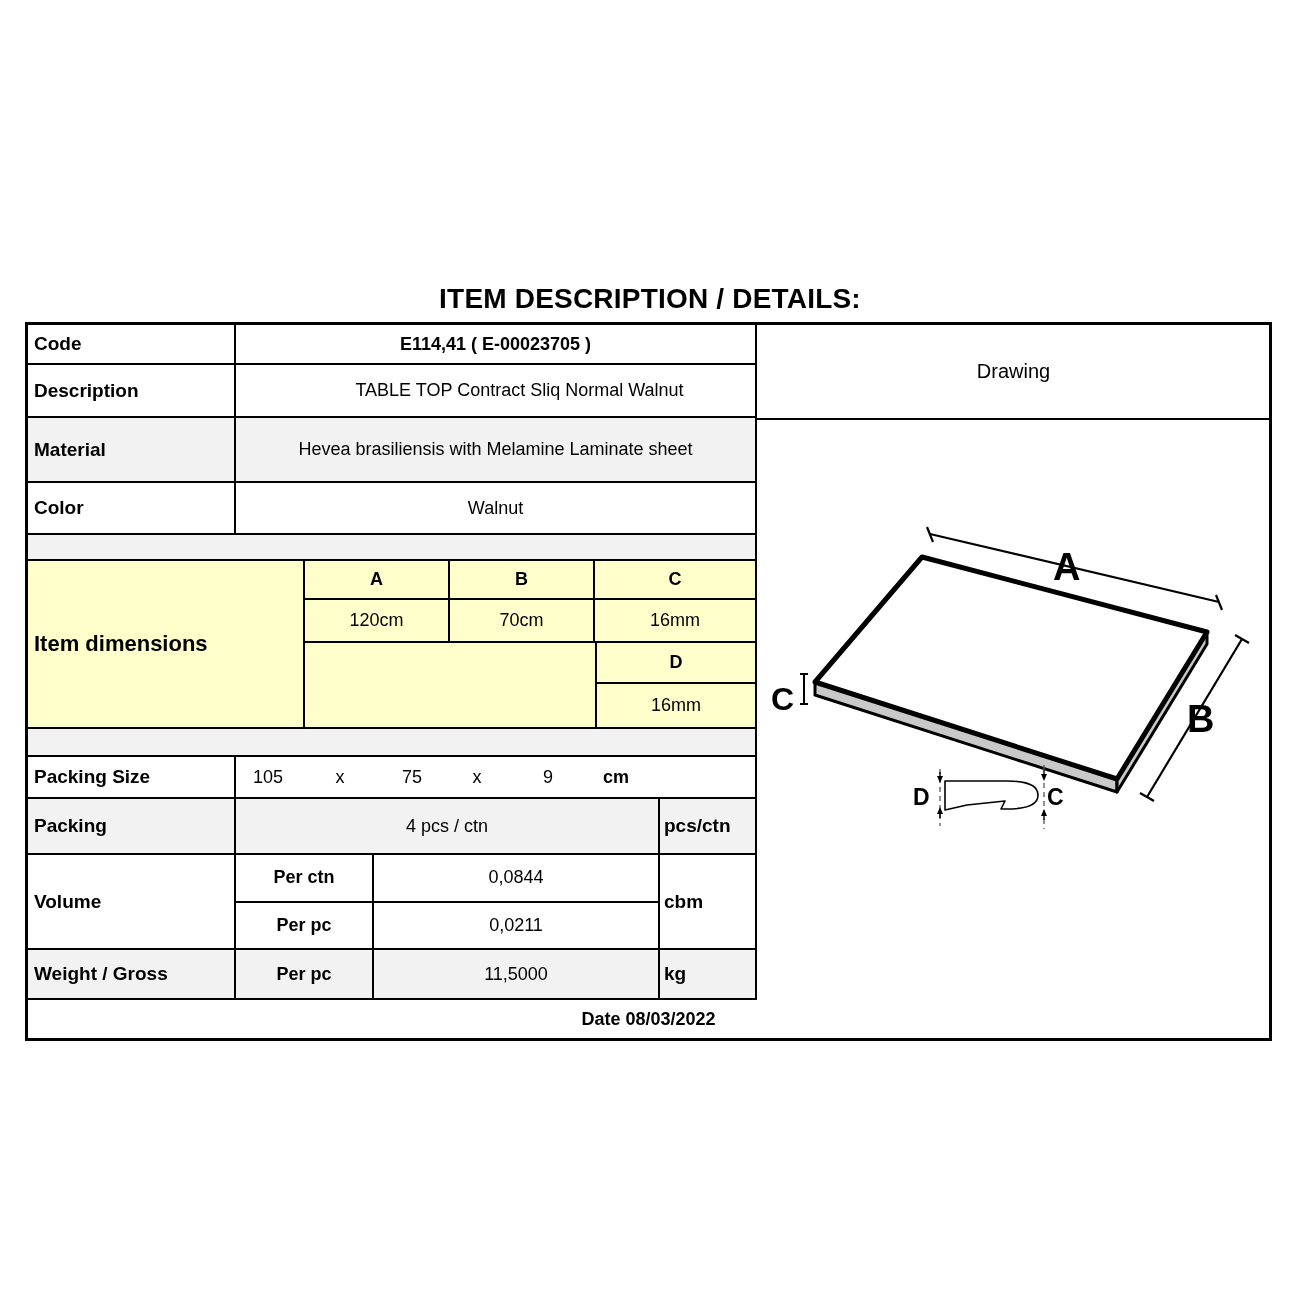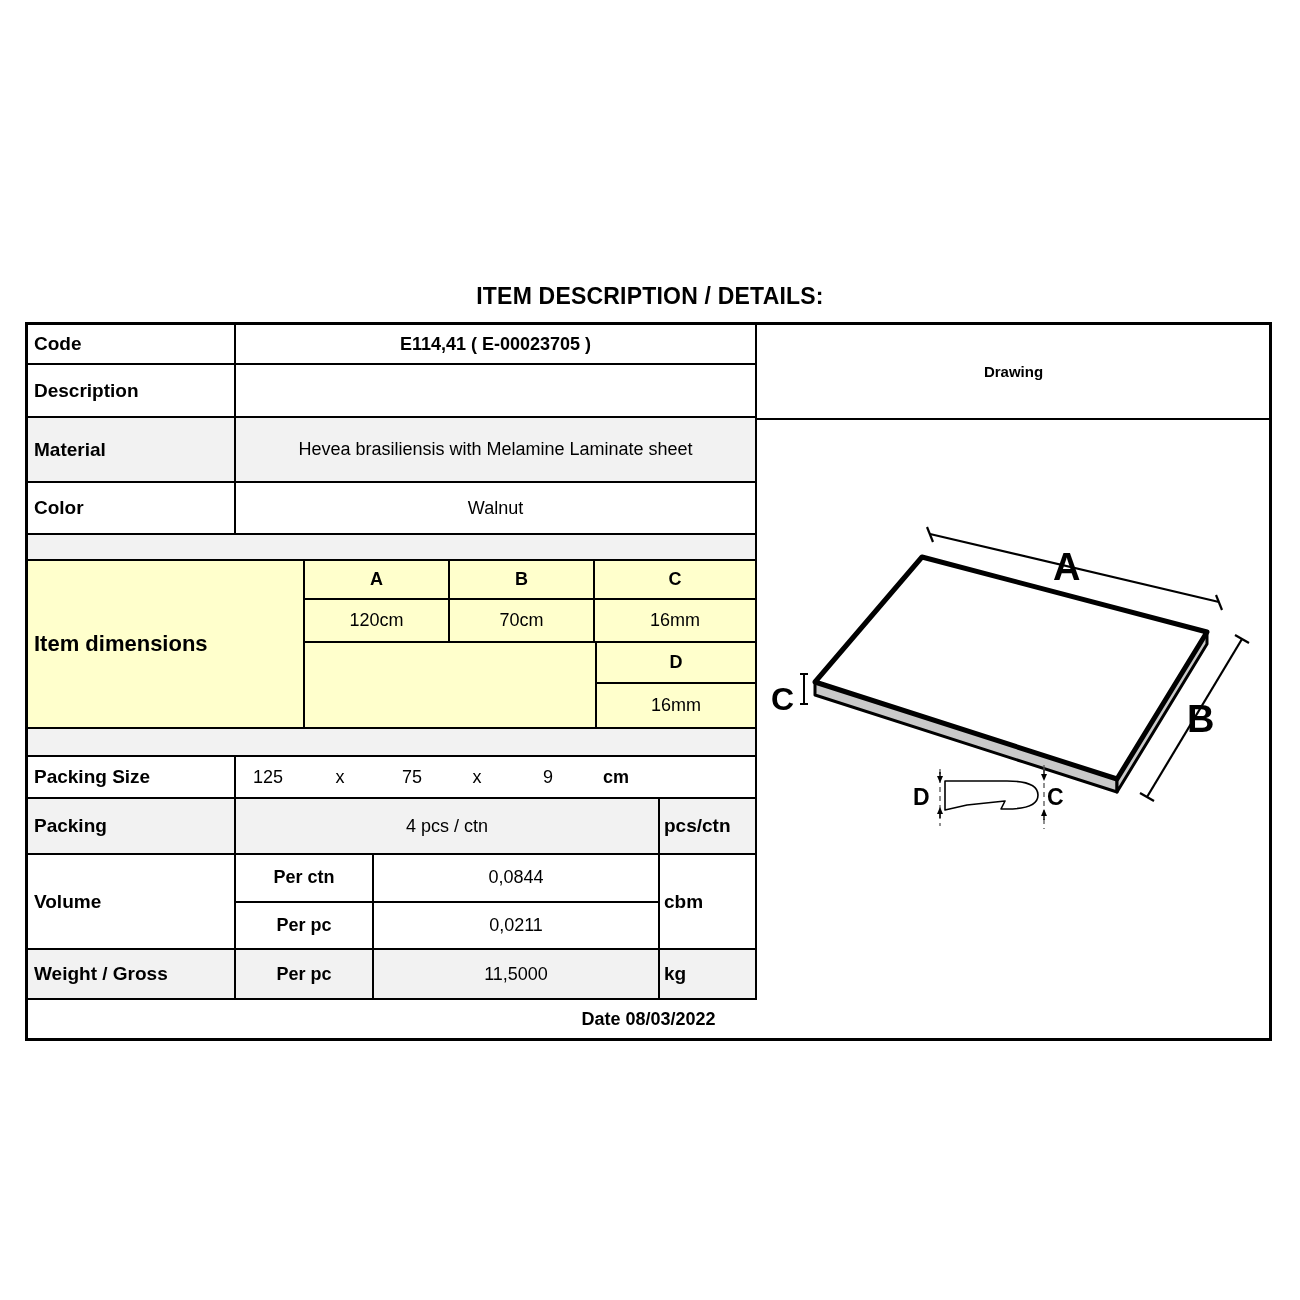--- a/index.html
+++ b/index.html
@@ -9,21 +9,21 @@
     --c-slab-edge:#C9C9C9;
   }
   html,body{margin:0;padding:0;background:#fff;}
   body{
     width:1300px;height:1300px;position:relative;
     font-family:"Liberation Sans", sans-serif;color:#000;
     -webkit-font-smoothing:antialiased;
   }
   .title{
     position:absolute;left:0;top:283px;width:1300px;
-    text-align:center;font-size:23px;font-weight:bold;letter-spacing:.2px;
+    text-align:center;font-size:28px;font-weight:bold;letter-spacing:.2px;
   }
   .spec-table{
     position:absolute;left:25px;top:322px;width:1247px;
     border:3px solid var(--c-border);box-sizing:border-box;
     font-size:18px;
   }
   .tbody{display:flex;align-items:stretch;}
   .left{width:727px;flex:0 0 727px;}
   .right{flex:1;border-left:2px solid var(--c-border);display:flex;flex-direction:column;}
 
@@ -84,21 +84,21 @@
     display:flex;align-items:center;justify-content:center;font-weight:bold;}
   .vv{flex:1;display:flex;align-items:center;justify-content:center;}
 
   .h-weight{height:50px;}
 
   .date-row{height:38px;display:flex;align-items:center;justify-content:center;
     font-weight:bold;font-size:18px;}
 
   
   .drawing-header{height:93px;border-bottom:2px solid var(--c-border);
-    display:flex;align-items:center;justify-content:center;font-weight:bold;font-size:15px;}
+    display:flex;align-items:center;justify-content:center;font-weight:normal;font-size:20px;}
   .drawing-canvas{height:570px;position:relative;overflow:hidden;}
   .drawing-canvas svg{display:block;}
   .dim-letter{font-family:"Liberation Sans",sans-serif;font-weight:bold;}
 </style>
 </head>
 <body>
 
 <div class="title">ITEM DESCRIPTION / DETAILS:</div>
 
 <div class="spec-table">
@@ -106,20 +106,21 @@
 
     <div class="left">
 
       <div class="r h-code">
         <div class="lbl">Code</div>
         <div class="val bold">E114,41  ( E-00023705 )</div>
       </div>
 
       <div class="r h-desc">
         <div class="lbl">Description</div>
+        <div class="val">TABLE TOP Contract Sliq Normal Walnut</div>
       </div>
 
       <div class="r h-mat shade">
         <div class="lbl">Material</div>
         <div class="val">Hevea brasiliensis with Melamine Laminate sheet</div>
       </div>
 
       <div class="r h-color">
         <div class="lbl">Color</div>
         <div class="val">Walnut</div>
@@ -148,21 +149,21 @@
             </div>
           </div>
         </div>
       </div>
 
       <div class="band2"></div>
 
       <div class="r h-psize">
         <div class="lbl">Packing Size</div>
         <div class="psize-vals">
-          <span>125</span>
+          <span>105</span>
           <span>x</span>
           <span>75</span>
           <span>x</span>
           <span>9</span>
           <span class="bold">cm</span>
         </div>
       </div>
 
       <div class="r h-pack shade">
         <div class="lbl">Packing</div>

